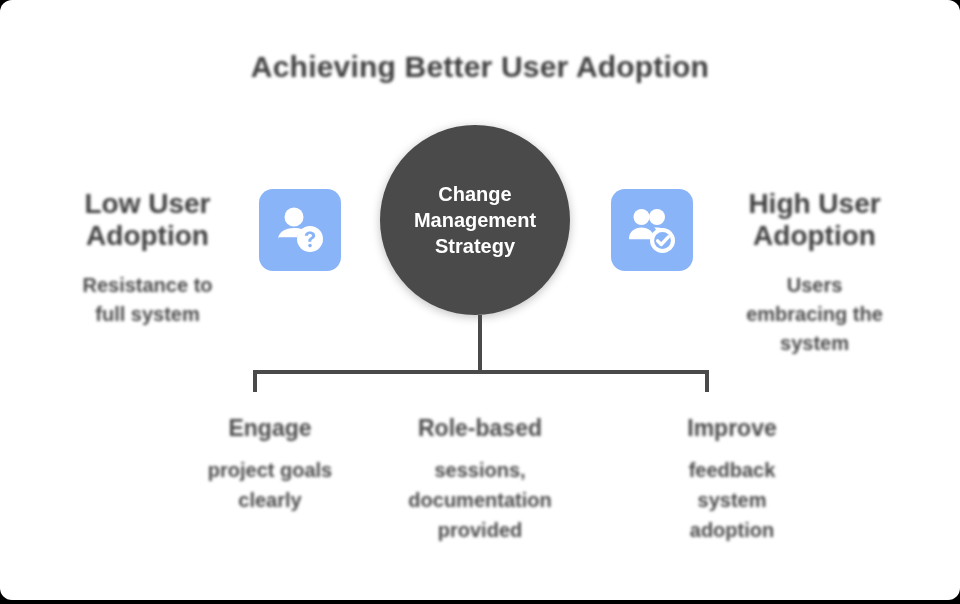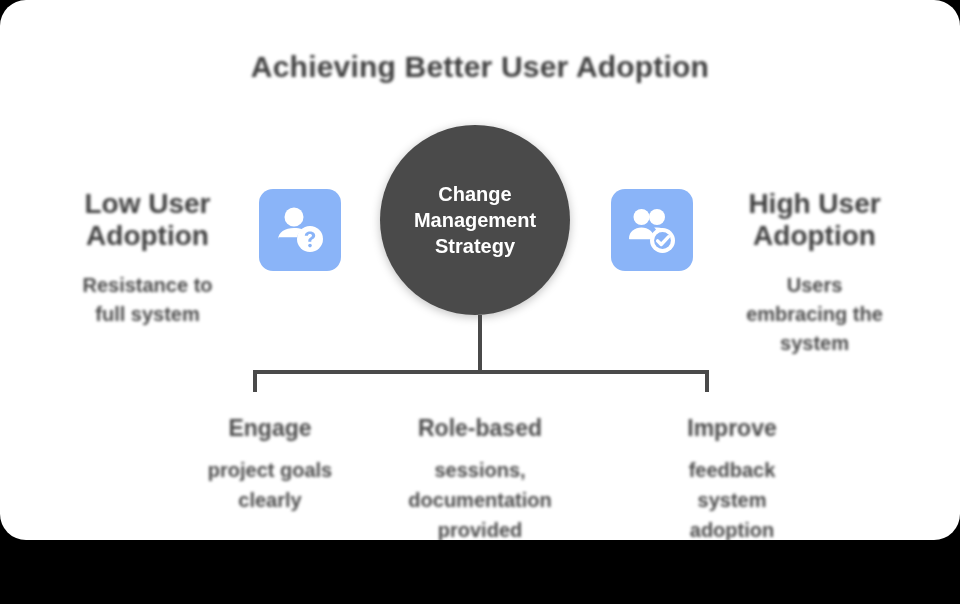--- a/index.html
+++ b/index.html
@@ -19,23 +19,23 @@
     width: 960px;
     height: 604px;
     background: #000000;
   }
 
   #card {
     position: absolute;
     left: 0;
     top: 0;
     width: 960px;
-    height: 540px;
+    height: 600px;
     background: #ffffff;
-    border-radius: 26px;
+    border-radius: 12px;
     overflow: hidden;
   }
 
   
   #diagram-title {
     position: absolute;
     left: 0;
     top: 50px;
     width: 960px;
     text-align: center;

